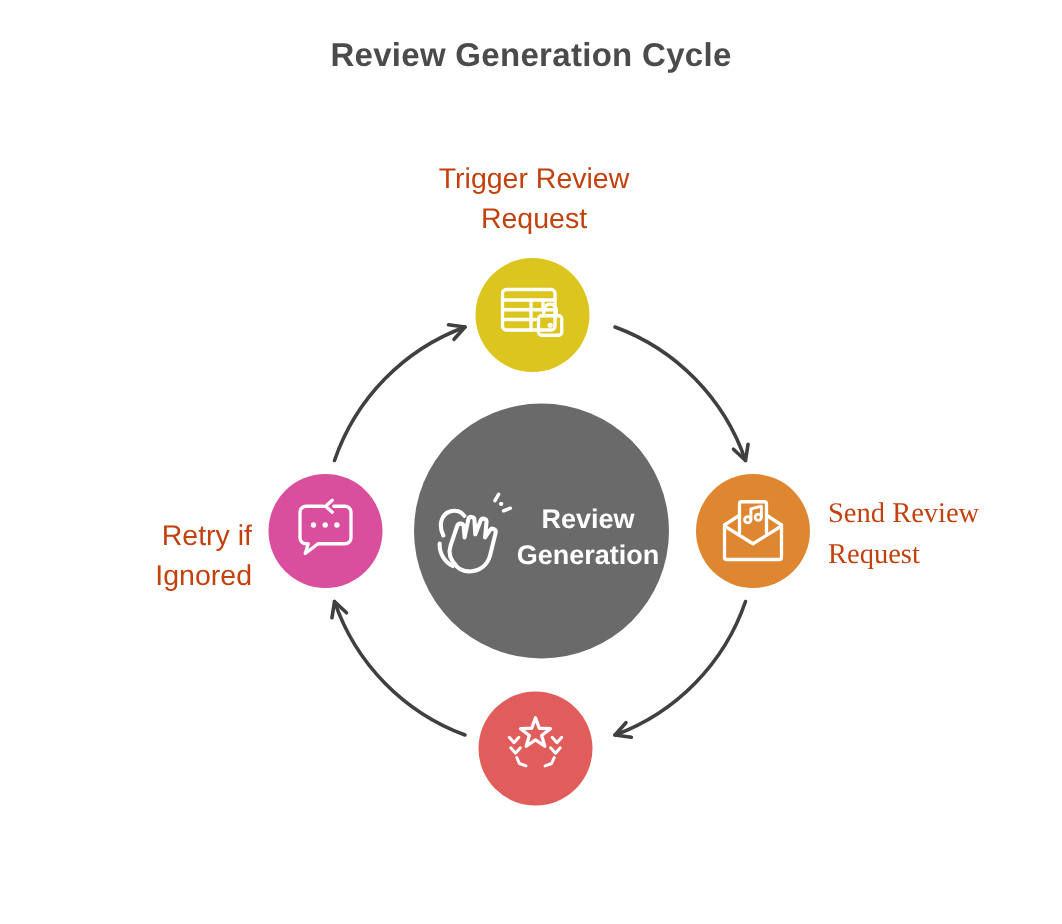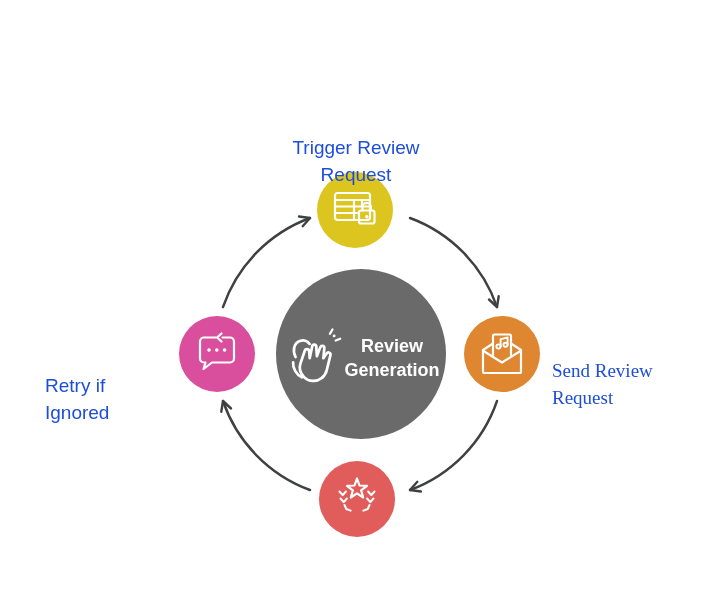--- a/index.html
+++ b/index.html
@@ -45,35 +45,35 @@
     margin-top: 2px;
     text-align: center;
     color: #ffffff;
     font-size: 18px;
     font-weight: 700;
     line-height: 24px;
     white-space: pre-line;
   }
   .step-label {
     position: absolute;
-    color: #1d4ed8;
+    color: #c2410c;
     font-size: 19px;
     line-height: 27px;
     white-space: pre-line;
-    margin-top: 28px;
   }
   .step-label.center-align { text-align: center; }
-  .step-label.right-align  { text-align: left; padding-left: 45px; }
+  .step-label.right-align  { text-align: right; padding-left: 45px; }
   .step-label.left-align   { text-align: left; font-family: Liberation Serif, serif; }
 </style>
 </head>
 <body>
 
 <div class="stage">
 
+  <div class="diagram-title">Review Generation Cycle</div>
 
   <svg class="arrows-layer" viewBox="0 0 708 616">
     <g fill="none" stroke-width="2.4" stroke-linecap="round" stroke-linejoin="round" stroke="#3f4040">
       <g>
         <path d="M223 307 A145 145 0 0 1 310 218"></path>
         <path d="M299 216.5 L310 218 L302.7 226.2"></path>
       </g>
       <g>
         <path d="M410 218 A145 145 0 0 1 497 307"></path>
         <path d="M498.7 296.2 L497 307 L489 299.5"></path>

